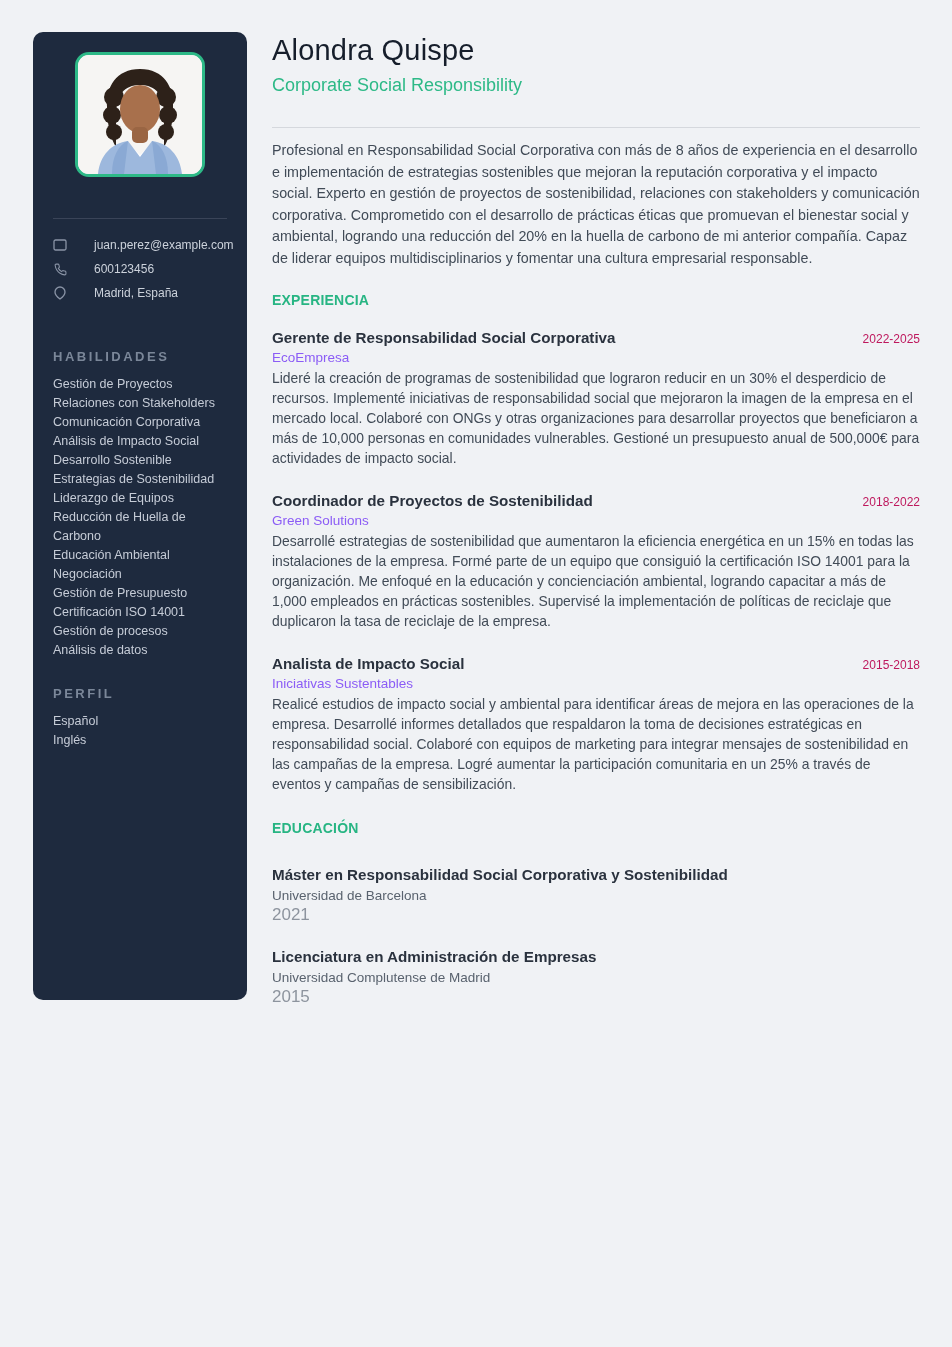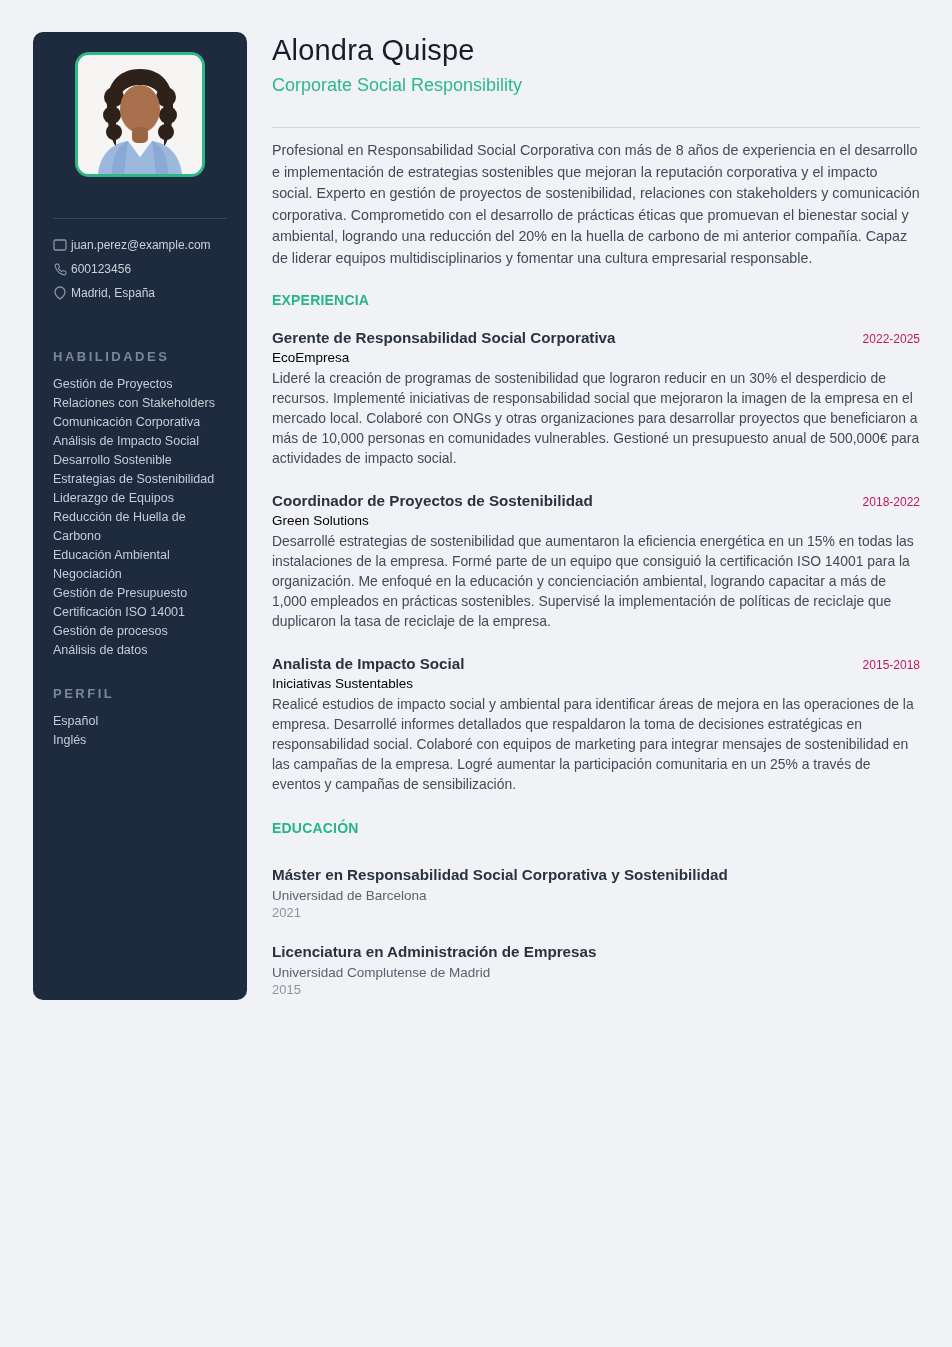--- a/index.html
+++ b/index.html
@@ -29,21 +29,21 @@
     background:#f4f4f4;
   }
   .photo-frame svg { display:block; width:100%; height:100%; }
   .sidebar-divider {
     border:none; border-top:1px solid #3a4458;
     margin:41px 0 0 0;
   }
   .contact { margin-top:14px; }
   .contact-row {
     display:flex; align-items:center;
-    gap:4px;
+    gap:27px;
     padding:5px 0;
     color:#ccd2db;
     font-size:12px;
     line-height:14px;
   }
   .contact-row .cicon { flex:0 0 14px; height:14px; display:flex; align-items:center; justify-content:center; }
   .contact-row .cicon svg { stroke:#8a94a6; }
 
   .side-heading {
     margin-top:44px;
@@ -97,33 +97,33 @@
   .job-title {
     font-size:15.2px; font-weight:700;
     color:#2a323e;
   }
   .job-dates {
     font-size:12px; color:#be185d;
     white-space:nowrap;
   }
   .job-company {
     margin-top:4px;
-    font-size:13.5px; color:#000000;
+    font-size:13.5px; color:#8b5cf6;
   }
   .job-desc {
     margin-top:3px;
     font-size:13.9px;
     line-height:20px;
     color:#414b57;
   }
   .edu-item { margin-top:30px; }
   .edu-item + .edu-item { margin-top:23px; }
   .edu-degree { font-size:15.2px; font-weight:700; color:#2a323e; }
   .edu-school { margin-top:5px; font-size:13.5px; color:#59626e; }
-  .edu-year { margin-top:2px; font-size:13px; color:#8d949e; }
+  .edu-year { margin-top:2px; font-size:17px; color:#8d949e; }
 </style>
 </head>
 <body>
 
 <aside class="sidebar">
 
   <div class="photo-frame">
     <svg viewBox="0 0 124 119" xmlns="http://www.w3.org/2000/svg">
       <rect x="0" y="0" width="124" height="119" fill="#f6f5f3"></rect>
 

